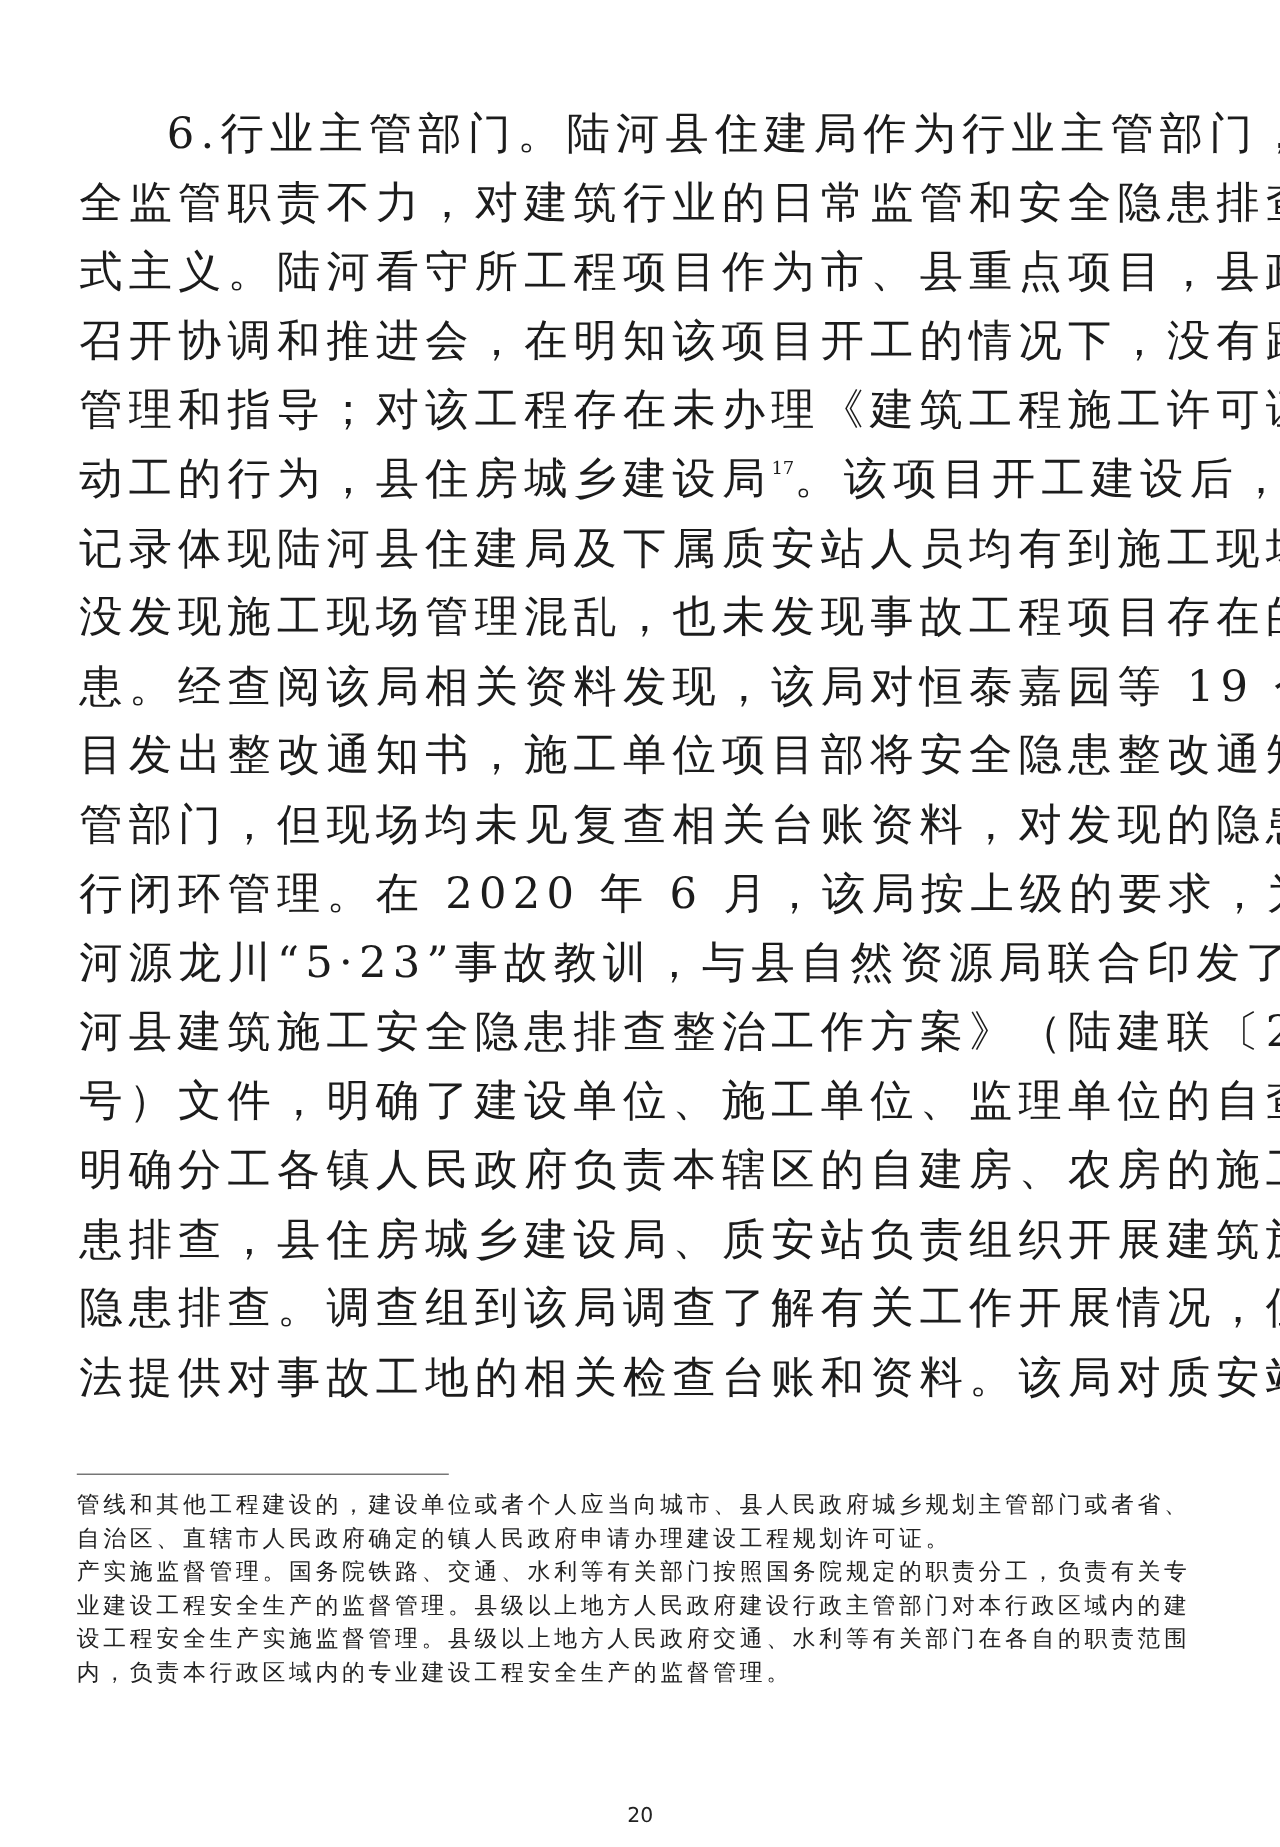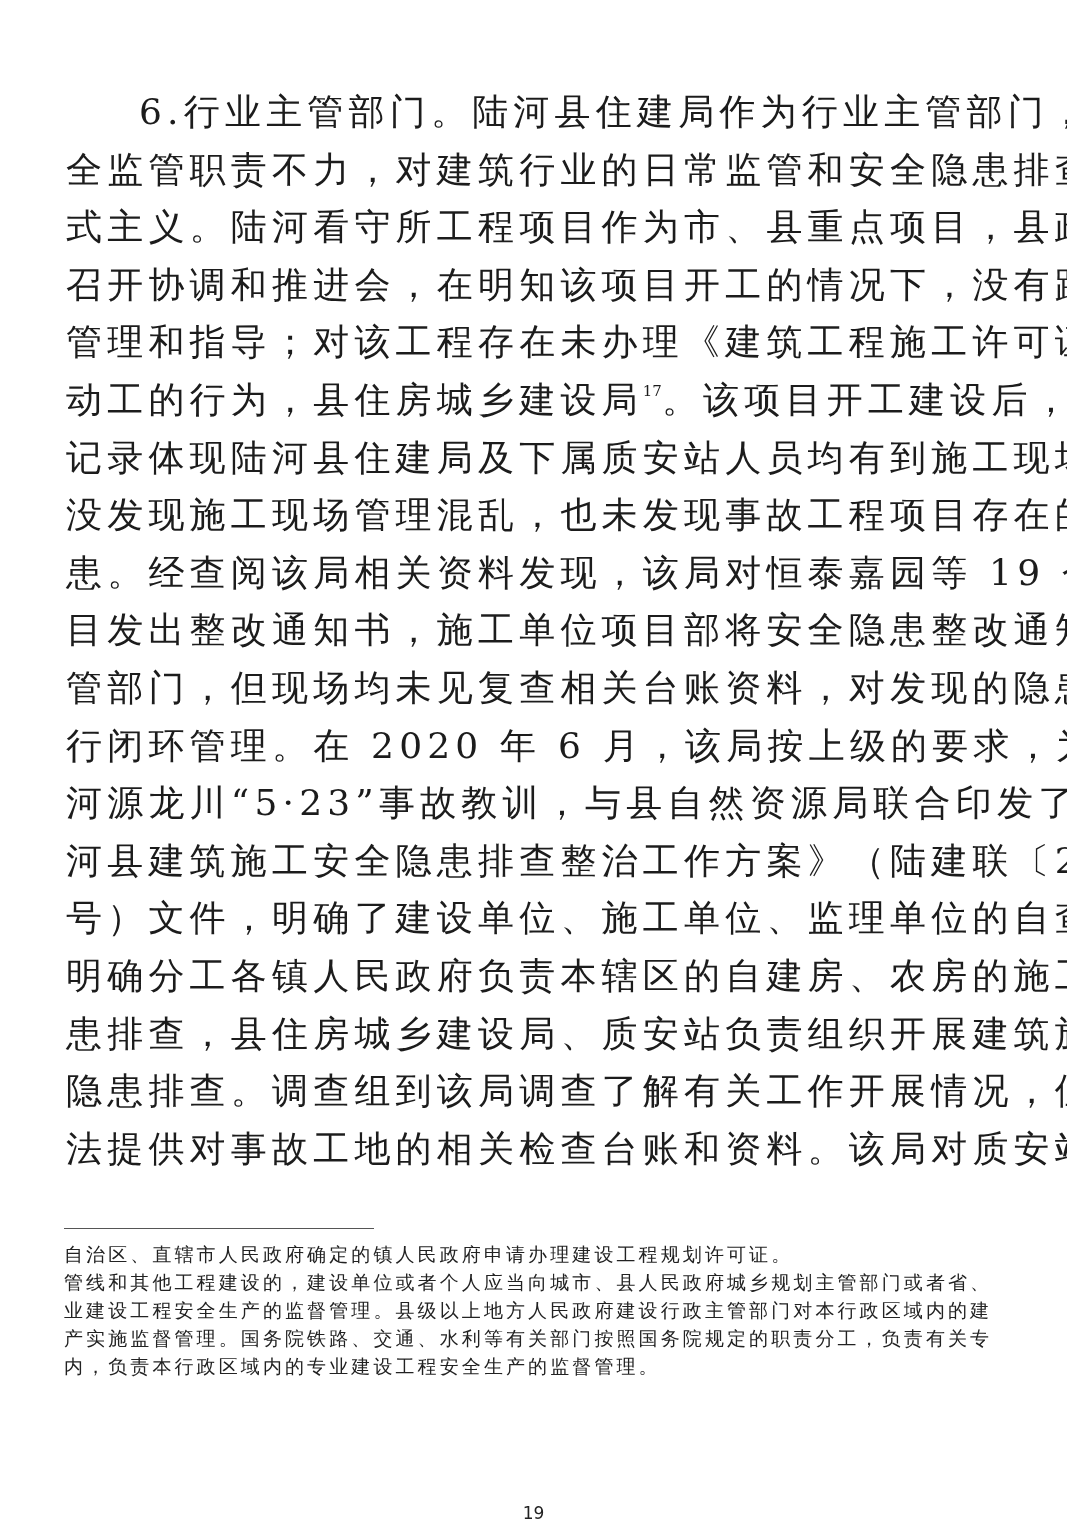--- a/index.html
+++ b/index.html
@@ -111,22 +111,23 @@
     <span class="body-line">号）文件，明确了建设单位、施工单位、监理单位的自查责任，</span>
     <span class="body-line">明确分工各镇人民政府负责本辖区的自建房、农房的施工安全隐</span>
     <span class="body-line">患排查，县住房城乡建设局、质安站负责组织开展建筑施工安全</span>
     <span class="body-line">隐患排查。调查组到该局调查了解有关工作开展情况，但该局无</span>
     <span class="body-line">法提供对事故工地的相关检查台账和资料。该局对质安站队伍建</span>
   </div>
 
   <div class="footnote-rule"></div>
 
   <div class="footnotes">
+    <span class="fn-line">管线和其他工程建设的，建设单位或者个人应当向城市、县人民政府城乡规划主管部门或者省、</span>
     <span class="fn-line">自治区、直辖市人民政府确定的镇人民政府申请办理建设工程规划许可证。</span>
-    <span class="fn-line">管线和其他工程建设的，建设单位或者个人应当向城市、县人民政府城乡规划主管部门或者省、</span>
+    <span class="fn-line">产实施监督管理。国务院铁路、交通、水利等有关部门按照国务院规定的职责分工，负责有关专</span>
     <span class="fn-line">业建设工程安全生产的监督管理。县级以上地方人民政府建设行政主管部门对本行政区域内的建</span>
-    <span class="fn-line">产实施监督管理。国务院铁路、交通、水利等有关部门按照国务院规定的职责分工，负责有关专</span>
+    <span class="fn-line">设工程安全生产实施监督管理。县级以上地方人民政府交通、水利等有关部门在各自的职责范围</span>
     <span class="fn-line">内，负责本行政区域内的专业建设工程安全生产的监督管理。</span>
   </div>
 
-  <div class="page-number">19</div>
+  <div class="page-number">20</div>
 
 </div>
 
 </body></html>

